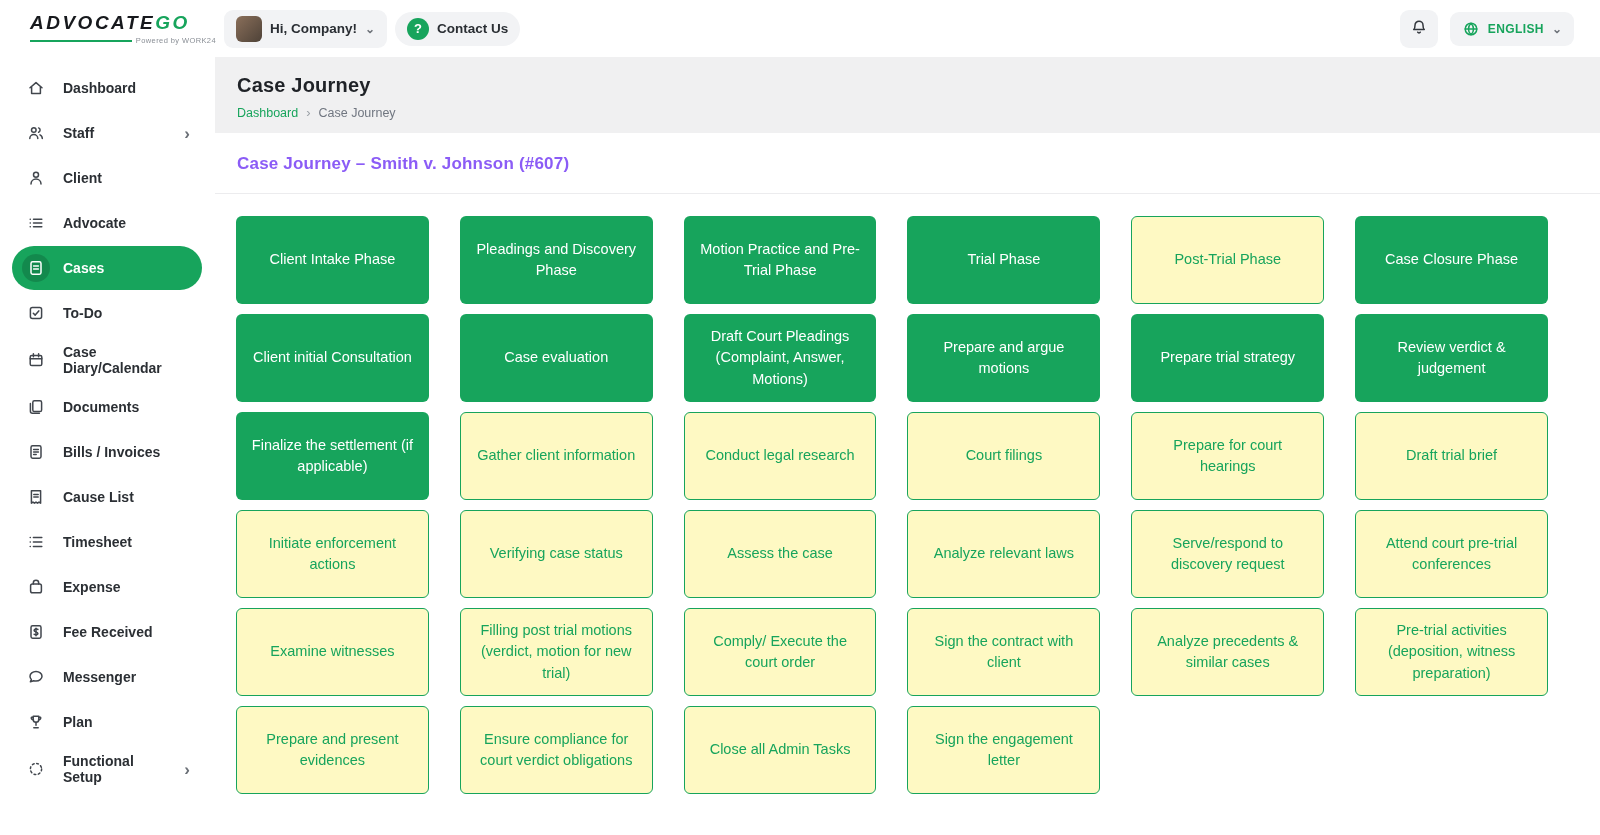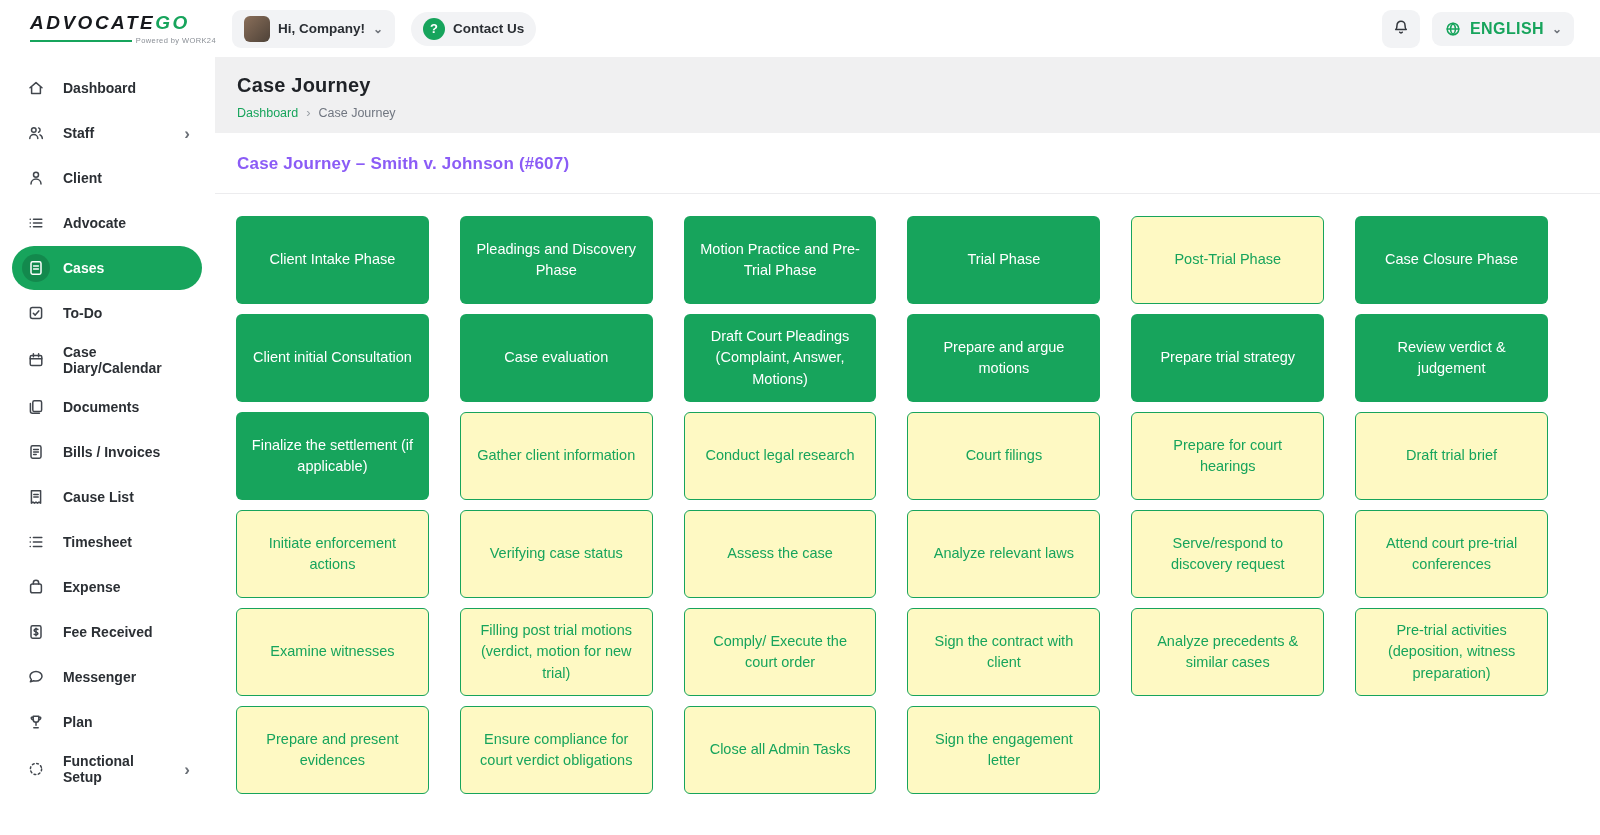--- a/index.html
+++ b/index.html
@@ -4,37 +4,37 @@
 <style>
   * { box-sizing: border-box; margin: 0; padding: 0; }
   html, body { width: 1600px; height: 835px; overflow: hidden; }
   body { font-family: "Liberation Sans", sans-serif; background: #fff; color: #23262b; }
 
   .app { width: 1600px; height: 835px; display: grid;
          grid-template-columns: 215px 1fr; grid-template-rows: 57px 1fr;
          grid-template-areas: "hdr hdr" "side main"; }
 
   
-  .header { grid-area: hdr; background: #fff; display: flex; align-items: center; padding: 0 26px 0 30px; gap: 16px; }
+  .header { grid-area: hdr; background: #fff; display: flex; align-items: center; padding: 0 26px 0 30px; gap: 8px; }
   .logo { width: 186px; flex: 0 0 186px; }
   .logo-word { font-weight: 800; font-size: 19px; letter-spacing: 2.5px; color: #17191d; font-style: italic; }
   .logo-word .g { color: var(--green); }
   .logo-sub { display: flex; align-items: center; gap: 4px; margin-top: 2px; text-align: center; }
   .logo-sub .line { flex: 1; height: 2px; background: var(--green); }
   .logo-sub .tag { font-size: 7.5px; color: #8a8f96; letter-spacing: .4px; white-space: nowrap; }
 
   .pill { display: inline-flex; align-items: center; gap: 8px; background: #f2f3f5; border-radius: 9px; padding: 6px 12px; font-size: 13.5px; font-weight: 600; color: #2a2e33; cursor: pointer; }
   .pill.contact { border-radius: 20px; }
   .avatar { width: 26px; height: 26px; border-radius: 6px; background: linear-gradient(135deg, #8a6f5a, #4e4238); display: inline-block; }
   .chev-down { font-size: 12px; color: #6b7077; line-height: 1; }
   .qmark { width: 22px; height: 22px; border-radius: 50%; background: var(--green); color: #fff; font-size: 13px; font-weight: 700; display: inline-flex; align-items: center; justify-content: center; }
   .right { margin-left: auto; display: flex; align-items: center; gap: 12px; }
   .iconbox { width: 38px; height: 38px; border-radius: 9px; background: #f2f3f5; display: flex; align-items: center; justify-content: center; color: #33373d; cursor: pointer; }
   .pill.lang { background: #f2f3f5; padding: 8px 12px; }
-  .pill.lang .lang-label { color: var(--green); font-size: 16px; font-weight: 700; letter-spacing: .4px; text-align: right; }
+  .pill.lang .lang-label { color: var(--green); font-size: 12px; font-weight: 700; letter-spacing: .4px; text-align: right; }
   .icn.green { color: var(--green); display: inline-flex; }
 
   
   .sidebar { grid-area: side; background: #fff; padding-top: 8px; overflow: hidden; }
   .side-item { display: flex; align-items: center; gap: 13px; margin: 1px 13px 1px 12px; padding: 8px 8px 8px 10px; border-radius: 26px; font-size: 14px; font-weight: 600; color: #2b2f34; cursor: pointer; }
   .side-item .icn { width: 28px; height: 28px; flex: 0 0 28px; display: flex; align-items: center; justify-content: center; color: #41464d; border-radius: 50%; }
   .side-item .lbl { flex: 1; }
   .side-item .chev { visibility: hidden; font-size: 17px; color: #6b7077; line-height: 1; padding-right: 4px; }
   .side-item.has-chevron .chev { visibility: visible; }
   .side-item.active { background: var(--green); color: #fff; }

